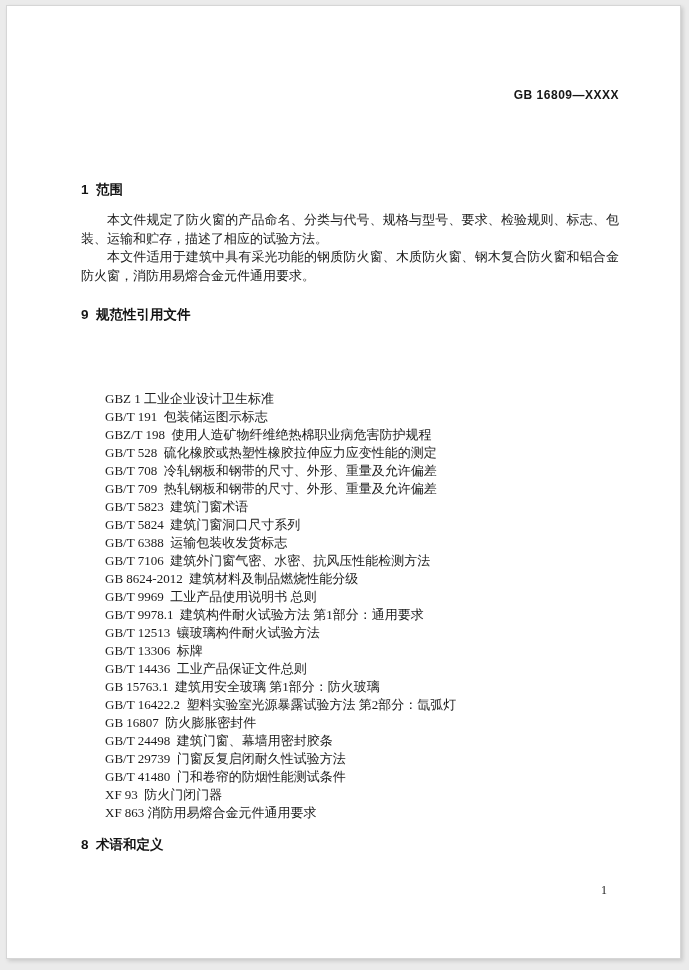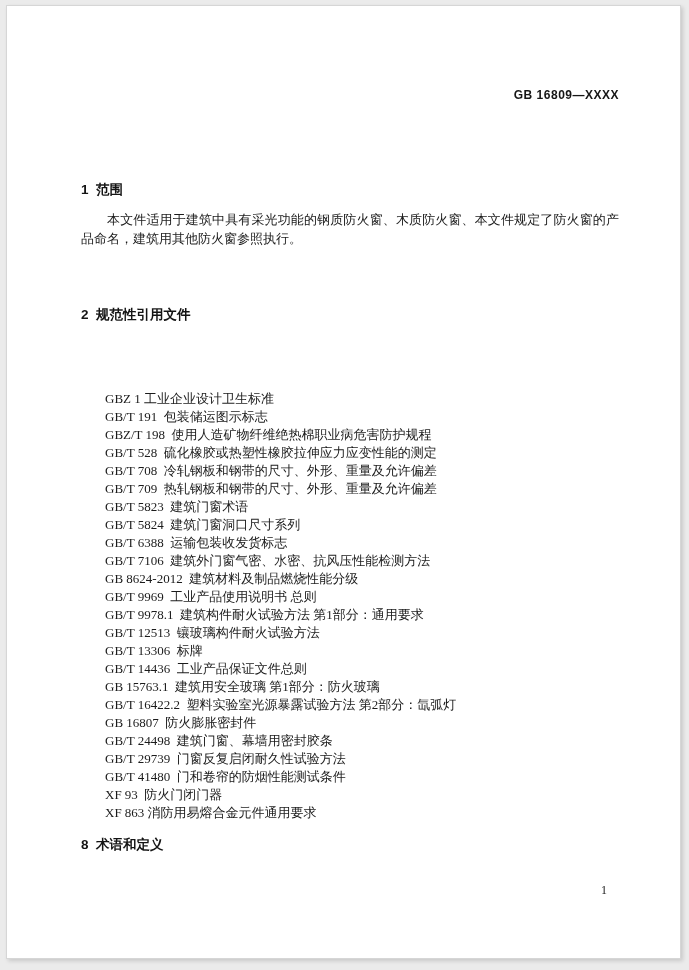--- a/index.html
+++ b/index.html
@@ -96,24 +96,25 @@
 <body>
 
 <div class="page">
 
   <div class="doc-code">GB 16809—XXXX</div>
 
 
   <h2 class="sec-heading" id="sec-scope">1  范围</h2>
 
   <div class="body-block" id="scope-body">
-    <p>本文件适用于建筑中具有采光功能的钢质防火窗、木质防火窗、本文件规定了防火窗的产品命名，建筑用其他防火窗参照执行。</p>
+    <p>本文件规定了防火窗的产品命名、分类与代号、规格与型号、要求、检验规则、标志、包装、运输和贮存，描述了相应的试验方法。</p>
+    <p>本文件适用于建筑中具有采光功能的钢质防火窗、木质防火窗、钢木复合防火窗和铝合金防火窗，消防用易熔合金元件通用要求。</p>
   </div>
 
-  <h2 class="sec-heading" id="sec-refs">2  规范性引用文件</h2>
+  <h2 class="sec-heading" id="sec-refs">9  规范性引用文件</h2>
 
 
   <div class="ref-list"><div class="ref-item">GBZ 1 工业企业设计卫生标准</div><div class="ref-item">GB/T 191  包装储运图示标志</div><div class="ref-item">GBZ/T 198  使用人造矿物纤维绝热棉职业病危害防护规程</div><div class="ref-item">GB/T 528  硫化橡胶或热塑性橡胶拉伸应力应变性能的测定</div><div class="ref-item">GB/T 708  冷轧钢板和钢带的尺寸、外形、重量及允许偏差</div><div class="ref-item">GB/T 709  热轧钢板和钢带的尺寸、外形、重量及允许偏差</div><div class="ref-item">GB/T 5823  建筑门窗术语</div><div class="ref-item">GB/T 5824  建筑门窗洞口尺寸系列</div><div class="ref-item">GB/T 6388  运输包装收发货标志</div><div class="ref-item">GB/T 7106  建筑外门窗气密、水密、抗风压性能检测方法</div><div class="ref-item">GB 8624-2012  建筑材料及制品燃烧性能分级</div><div class="ref-item">GB/T 9969  工业产品使用说明书 总则</div><div class="ref-item">GB/T 9978.1  建筑构件耐火试验方法 第1部分：通用要求</div><div class="ref-item">GB/T 12513  镶玻璃构件耐火试验方法</div><div class="ref-item">GB/T 13306  标牌</div><div class="ref-item">GB/T 14436  工业产品保证文件总则</div><div class="ref-item">GB 15763.1  建筑用安全玻璃 第1部分：防火玻璃</div><div class="ref-item">GB/T 16422.2  塑料实验室光源暴露试验方法 第2部分：氙弧灯</div><div class="ref-item">GB 16807  防火膨胀密封件</div><div class="ref-item">GB/T 24498  建筑门窗、幕墙用密封胶条</div><div class="ref-item">GB/T 29739  门窗反复启闭耐久性试验方法</div><div class="ref-item">GB/T 41480  门和卷帘的防烟性能测试条件</div><div class="ref-item">XF 93  防火门闭门器</div><div class="ref-item">XF 863 消防用易熔合金元件通用要求</div></div>
 
   <h2 class="sec-heading" id="sec-terms">8  术语和定义</h2>
 
   <div class="page-number">1</div>
 
 </div>
 

